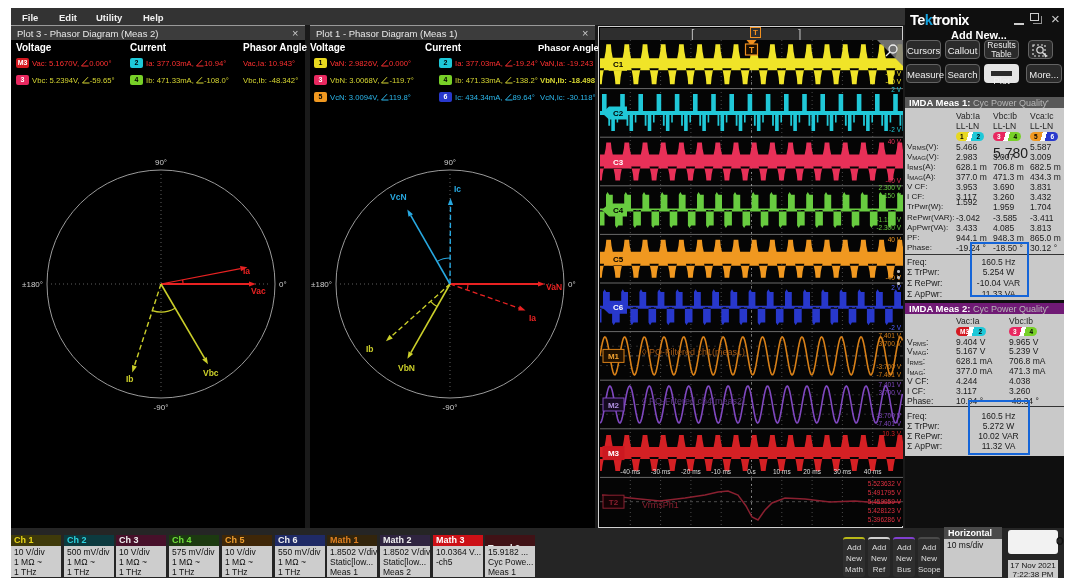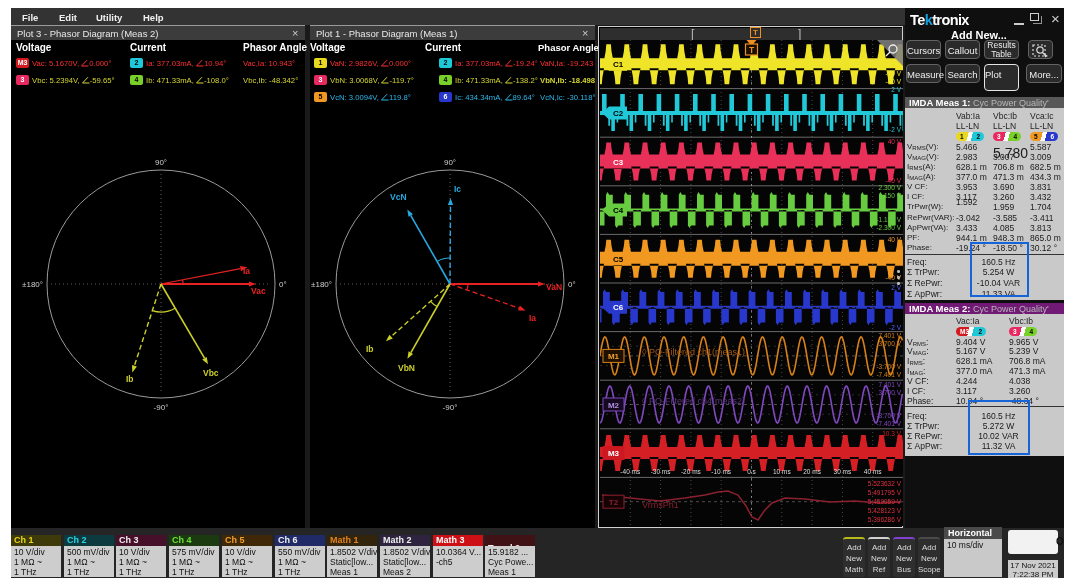--- a/index.html
+++ b/index.html
@@ -257,21 +257,21 @@
     <div style="position:absolute;left:934px;top:32px;width:35px;height:19px;background:#2a2a2a;border:1px solid #636363;border-radius:4px;color:#eee;font-size:9.5px;text-align:center;line-height:19px;box-sizing:border-box;">Callout</div>
     <div style="position:absolute;left:973px;top:32px;width:35px;height:19px;background:#2a2a2a;border:1px solid #636363;border-radius:4px;color:#eee;font-size:8.5px;text-align:center;line-height:9px;box-sizing:border-box;">Results<br>Table</div>
     <div style="position:absolute;left:1017px;top:32px;width:25px;height:19px;background:#2a2a2a;border:1px solid #636363;border-radius:4px;color:#eee;font-size:10px;text-align:center;line-height:17px;box-sizing:border-box;"><svg width="17" height="15" viewBox="0 0 17 15" style="vertical-align:middle">
         <rect x="1" y="2" width="12" height="11" fill="none" stroke="#ddd" stroke-width="1.2" stroke-dasharray="2 2"></rect>
         <circle cx="8" cy="7" r="3.2" fill="none" stroke="#ddd" stroke-width="1.2"></circle>
         <line x1="10.3" y1="9.3" x2="13" y2="12" stroke="#ddd" stroke-width="1.3"></line>
         <polygon points="12,10.5 16,13 13,14.5" fill="#ddd"></polygon>
       </svg></div>
     <div style="position:absolute;left:895px;top:56px;width:35px;height:19px;background:#2a2a2a;border:1px solid #636363;border-radius:4px;color:#eee;font-size:9.5px;text-align:center;line-height:19px;box-sizing:border-box;">Measure</div>
     <div style="position:absolute;left:934px;top:56px;width:35px;height:19px;background:#2a2a2a;border:1px solid #636363;border-radius:4px;color:#eee;font-size:9.5px;text-align:center;line-height:19px;box-sizing:border-box;">Search</div>
-    <div style="position:absolute;left:973px;top:56px;width:35px;height:27px;background:#2a2a2a;border:1px solid #e5e5e5;border-radius:4px;color:#eee;font-size:9.5px;line-height:19px;box-sizing:border-box;">Plot</div>
+    <div style="position:absolute;left:973px;top:56px;width:35px;height:19px;background:#2a2a2a;border:7px solid #e5e5e5;border-radius:4px;color:#eee;font-size:9.5px;text-align:center;line-height:19px;box-sizing:border-box;">Plot</div>
     <div style="position:absolute;left:1015px;top:56px;width:36px;height:19px;background:#2a2a2a;border:1px solid #636363;border-radius:4px;color:#eee;font-size:9.5px;text-align:center;line-height:19px;box-sizing:border-box;">More...</div>
     <div style="position:absolute;left:894px;top:89px;width:160px;height:11px;background:#585858;">
       <span style="position:absolute;left:4px;top:0;font-size:9.5px;color:#fff;font-weight:bold;white-space:nowrap;">IMDA Meas 1: <span style="color:#b8b8b8;font-weight:normal;font-size:9px;">Cyc Power Quality'</span></span>
     </div>
     <div style="position:absolute;left:894px;top:100px;width:160px;height:192px;background:#c9c9c9;"></div>
     <div style="position:absolute;left:945px;top:103px;color:#222;font-size:8.5px;white-space:nowrap;">Vab:Ia</div>
     <div style="position:absolute;left:982px;top:103px;color:#222;font-size:8.5px;white-space:nowrap;">Vbc:Ib</div>
     <div style="position:absolute;left:1019px;top:103px;color:#222;font-size:8.5px;white-space:nowrap;">Vca:Ic</div>
     <div style="position:absolute;left:945px;top:113px;color:#222;font-size:8.5px;white-space:nowrap;">LL-LN</div>
     <div style="position:absolute;left:982px;top:113px;color:#222;font-size:8.5px;white-space:nowrap;">LL-LN</div>

